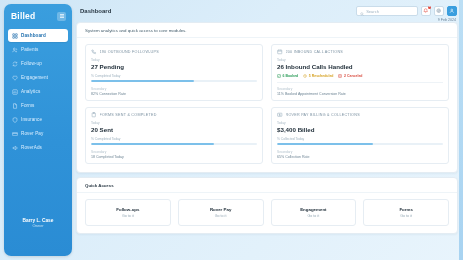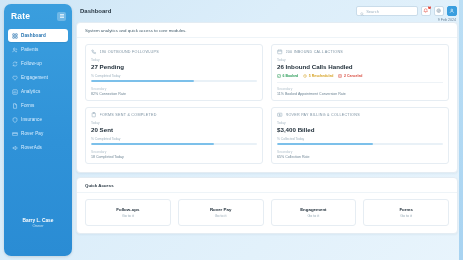--- a/index.html
+++ b/index.html
@@ -175,21 +175,21 @@
     position: absolute; right: 0; top: 0; bottom: 0; width: 4px;
     background: linear-gradient(180deg,#bcdff5,#a8d3f1);
   }
 </style>
 </head>
 <body>
 
 <aside id="sidebar">
 
   <div class="brand-row">
-    <span class="brand-name">Rate</span>
+    <span class="brand-name">Billed</span>
     <span class="brand-toggle">
       <svg viewBox="0 0 12 12" width="6" height="6" fill="none" stroke="#ffffff" stroke-width="1.4">
         <path d="M2 3h8M2 6h8M2 9h8"></path>
       </svg>
     </span>
   </div>
 
   <nav class="nav">
 
     <div class="nav-item active">

